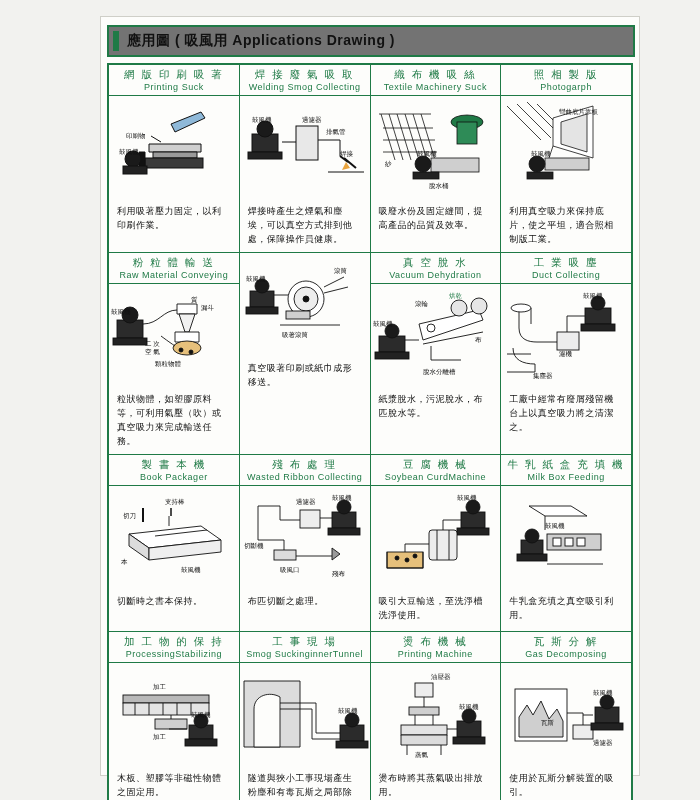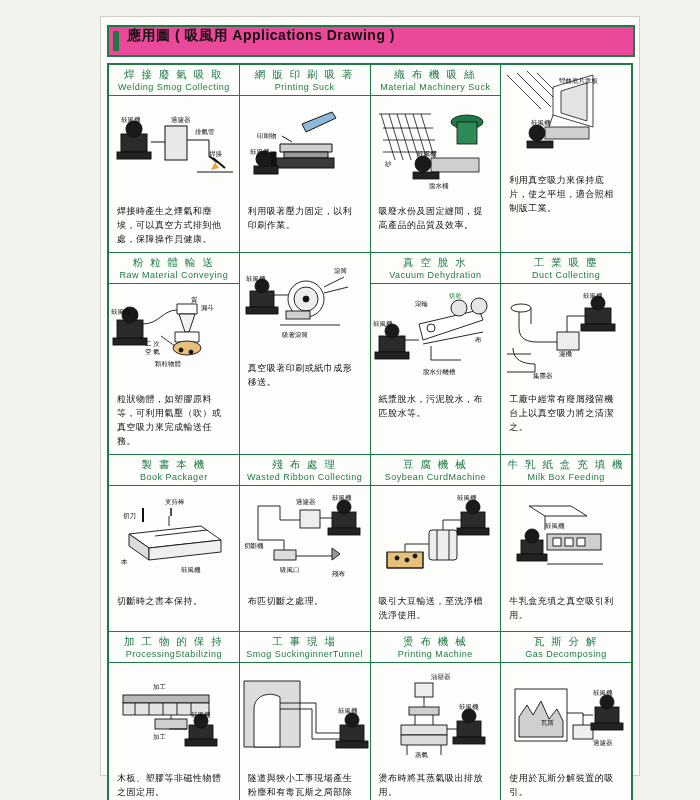--- a/index.html
+++ b/index.html
@@ -15,23 +15,23 @@
     width:540px; height:760px;
     background:#fdfdfb;
     border:1px solid #cfcfc8;
     box-sizing:border-box;
   }
   
   .title-bar{
     position:relative;
     margin:8px 4px 6px 6px;
     height:28px;
-    background:#ec4899;
+    background:#737373;
     border:2px solid #1f7a46;
-    display:flex;
+    display:flex;align-items:center;
   }
   .title-bar::before{
     content:"";
     position:absolute;
     left:4px;top:4px;bottom:4px;width:6px;
     background:#1f7a46;
   }
   .title-text{
     margin-left:18px;
     font-size:14px;
@@ -88,20 +88,44 @@
 </head>
 <body>
 
 <div class="page">
 
   <div class="title-bar">
     <div class="title-text">應用圖 ( 吸風用 Applications  Drawing )</div>
   </div>
 
   <div class="grid">
+
+    <div class="cell">
+      <div class="cell-head">
+        <div class="cn">網 版 印 刷 吸 著</div>
+        <div class="en">Printing  Suck</div>
+      </div>
+      <div class="cell-art">
+        <svg width="135" height="104" viewBox="0 0 135 104">
+          <g stroke="#111" fill="none" stroke-width="1">
+            <path d="M62 28 L92 16 L96 22 L66 36 Z" fill="#8fb9d9"></path>
+            <path d="M40 48 L92 48 L92 56 L40 56 Z" fill="#cfcfcf"></path>
+            <path d="M44 56 L88 56 L88 62 L44 62 Z" fill="#9a9a9a"></path>
+            <rect x="36" y="62" width="58" height="10" fill="#3a3a3a" stroke="#111"></rect>
+            <path d="M30 56 L36 56 L36 70 L30 70 Z" fill="#111"></path>
+            <circle cx="24" cy="63" r="8" fill="#1a1a1a"></circle>
+            <rect x="14" y="70" width="24" height="8" fill="#222"></rect>
+            <path d="M42 40 L52 46" stroke="#111"></path>
+          </g>
+          <text class="lbl" x="17" y="42">印刷物</text>
+          <text class="lbl" x="10" y="58">鼓風機</text>
+        </svg>
+      </div>
+      <div class="cell-cap">利用吸著壓力固定，以利印刷作業。</div>
+    </div>
 
     <div class="cell">
       <div class="cell-head">
         <div class="cn">焊 接 廢 氣 吸 取</div>
         <div class="en">Welding  Smog  Collecting</div>
       </div>
       <div class="cell-art">
         <svg width="135" height="104" viewBox="0 0 135 104">
           <g stroke="#111" fill="none" stroke-width="1">
             <rect x="12" y="38" width="26" height="18" fill="#2b2b2b"></rect>
@@ -119,46 +143,22 @@
           <text class="lbl" x="62" y="26">過濾器</text>
           <text class="lbl" x="86" y="38">排氣管</text>
           <text class="lbl" x="100" y="60">焊接</text>
         </svg>
       </div>
       <div class="cell-cap">焊接時產生之煙氣和塵埃，可以真空方式排到他處，保障操作員健康。</div>
     </div>
 
     <div class="cell">
       <div class="cell-head">
-        <div class="cn">網 版 印 刷 吸 著</div>
-        <div class="en">Printing  Suck</div>
-      </div>
-      <div class="cell-art">
-        <svg width="135" height="104" viewBox="0 0 135 104">
-          <g stroke="#111" fill="none" stroke-width="1">
-            <path d="M62 28 L92 16 L96 22 L66 36 Z" fill="#8fb9d9"></path>
-            <path d="M40 48 L92 48 L92 56 L40 56 Z" fill="#cfcfcf"></path>
-            <path d="M44 56 L88 56 L88 62 L44 62 Z" fill="#9a9a9a"></path>
-            <rect x="36" y="62" width="58" height="10" fill="#3a3a3a" stroke="#111"></rect>
-            <path d="M30 56 L36 56 L36 70 L30 70 Z" fill="#111"></path>
-            <circle cx="24" cy="63" r="8" fill="#1a1a1a"></circle>
-            <rect x="14" y="70" width="24" height="8" fill="#222"></rect>
-            <path d="M42 40 L52 46" stroke="#111"></path>
-          </g>
-          <text class="lbl" x="17" y="42">印刷物</text>
-          <text class="lbl" x="10" y="58">鼓風機</text>
-        </svg>
-      </div>
-      <div class="cell-cap">利用吸著壓力固定，以利印刷作業。</div>
-    </div>
-
-    <div class="cell">
-      <div class="cell-head">
         <div class="cn">織 布 機 吸 絲</div>
-        <div class="en">Material  Machinery Suck</div>
+        <div class="en">Textile  Machinery Suck</div>
       </div>
       <div class="cell-art">
         <svg width="135" height="104" viewBox="0 0 135 104">
           <g stroke="#111" fill="none" stroke-width="0.8">
             <path d="M8 18 L60 18"></path>
             <path d="M10 18 L24 64 M18 18 L32 64 M26 18 L40 64 M34 18 L48 64 M42 18 L56 64 M50 18 L64 64"></path>
             <path d="M12 32 L62 32 M12 44 L64 44 M12 56 L66 56"></path>
             <ellipse cx="96" cy="26" rx="16" ry="7" fill="#1f7a46"></ellipse>
             <rect x="86" y="26" width="20" height="22" fill="#2e8b57"></rect>
             <rect x="60" y="62" width="48" height="14" fill="#cfcfcf"></rect>
@@ -167,20 +167,24 @@
           </g>
           <text class="lbl" x="14" y="70">紗</text>
           <text class="lbl" x="46" y="60">鼓風機</text>
           <text class="lbl" x="58" y="92">脫水桶</text>
         </svg>
       </div>
       <div class="cell-cap">吸廢水份及固定縫間，提高產品的品質及效率。</div>
     </div>
 
     <div class="cell">
+      <div class="cell-head">
+        <div class="cn">照 相 製 版</div>
+        <div class="en">Photogarph</div>
+      </div>
       <div class="cell-art">
         <svg width="135" height="104" viewBox="0 0 135 104">
           <g stroke="#111" fill="none" stroke-width="0.8">
             <path d="M6 10 L40 44 M16 8 L50 42 M26 6 L60 40 M36 8 L66 38"></path>
             <path d="M52 22 L92 10 L92 62 L52 50 Z" fill="#ffffff"></path>
             <path d="M60 26 L86 18 L86 56 L60 48 Z" fill="#e4e4e4"></path>
             <rect x="44" y="62" width="44" height="12" fill="#cfcfcf"></rect>
             <circle cx="36" cy="68" r="8" fill="#1a1a1a"></circle>
             <rect x="26" y="76" width="26" height="7" fill="#222"></rect>
             <path d="M52 50 L48 62"></path>

